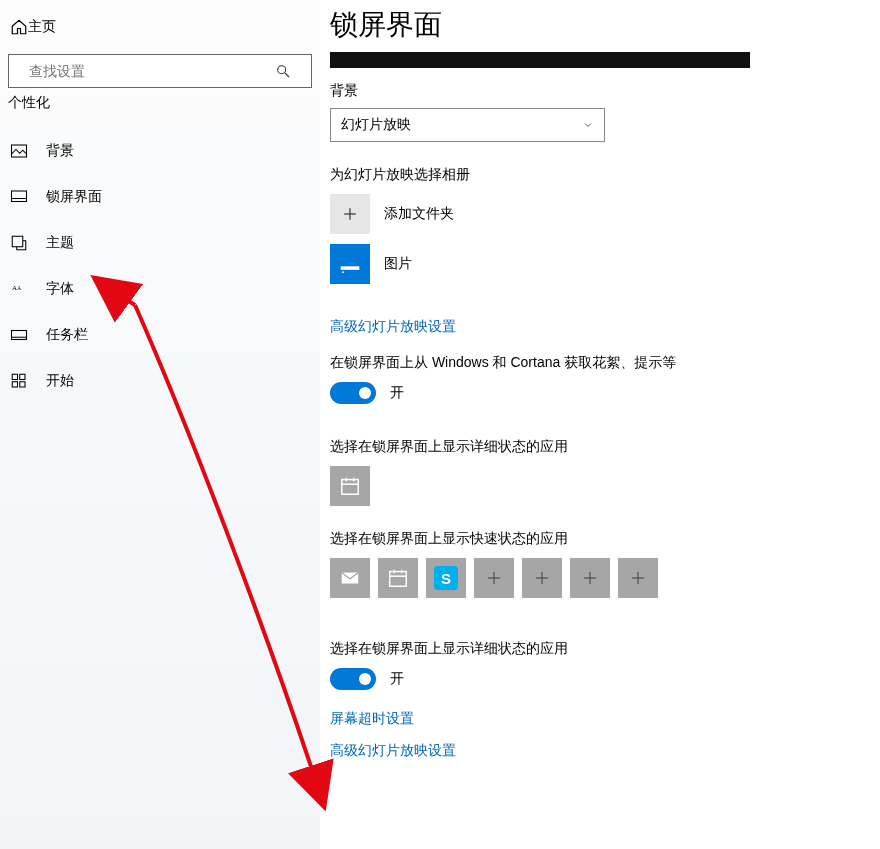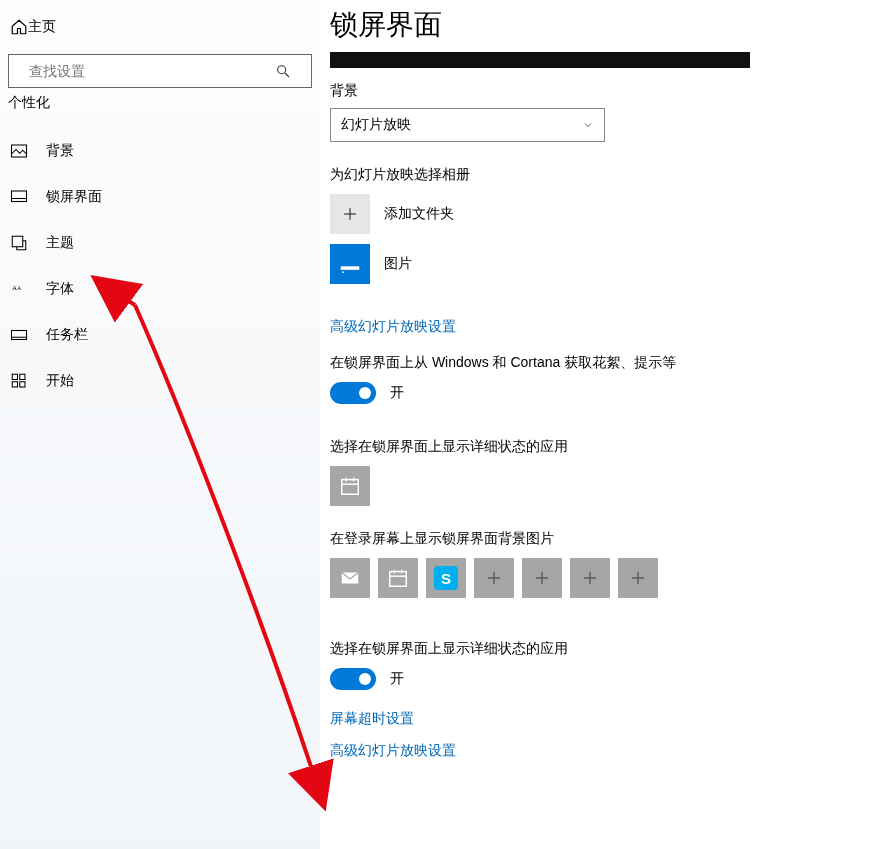--- a/index.html
+++ b/index.html
@@ -253,21 +253,21 @@
         <svg viewBox="0 0 24 24" width="22" height="22" fill="none" stroke="#fff" stroke-width="1.6">
             <rect x="3" y="5" width="18" height="16"></rect>
             <line x1="3" y1="10" x2="21" y2="10"></line>
             <line x1="8" y1="3" x2="8" y2="7"></line>
             <line x1="16" y1="3" x2="16" y2="7"></line>
           </svg>
       </div>
     </div>
 
     <div class="spacer-md"></div>
-    <div class="label">在登录屏幕上显示锁屏界面背景图片</div>
+    <div class="label">选择在锁屏界面上显示快速状态的应用</div>
     <div class="tiles-row">
       <div class="icon-tile">
         <svg viewBox="0 0 24 24" width="22" height="22" fill="#fff">
             <path d="M3 6 H21 V18 H3 Z" fill="#fff"></path>
             <path d="M3 6 L12 13 L21 6" fill="none" stroke="#a6a6a6" stroke-width="1.4"></path>
           </svg>
       </div>
       <div class="icon-tile">
         <svg viewBox="0 0 24 24" width="22" height="22" fill="none" stroke="#fff" stroke-width="1.6">
             <rect x="3" y="5" width="18" height="16"></rect>

